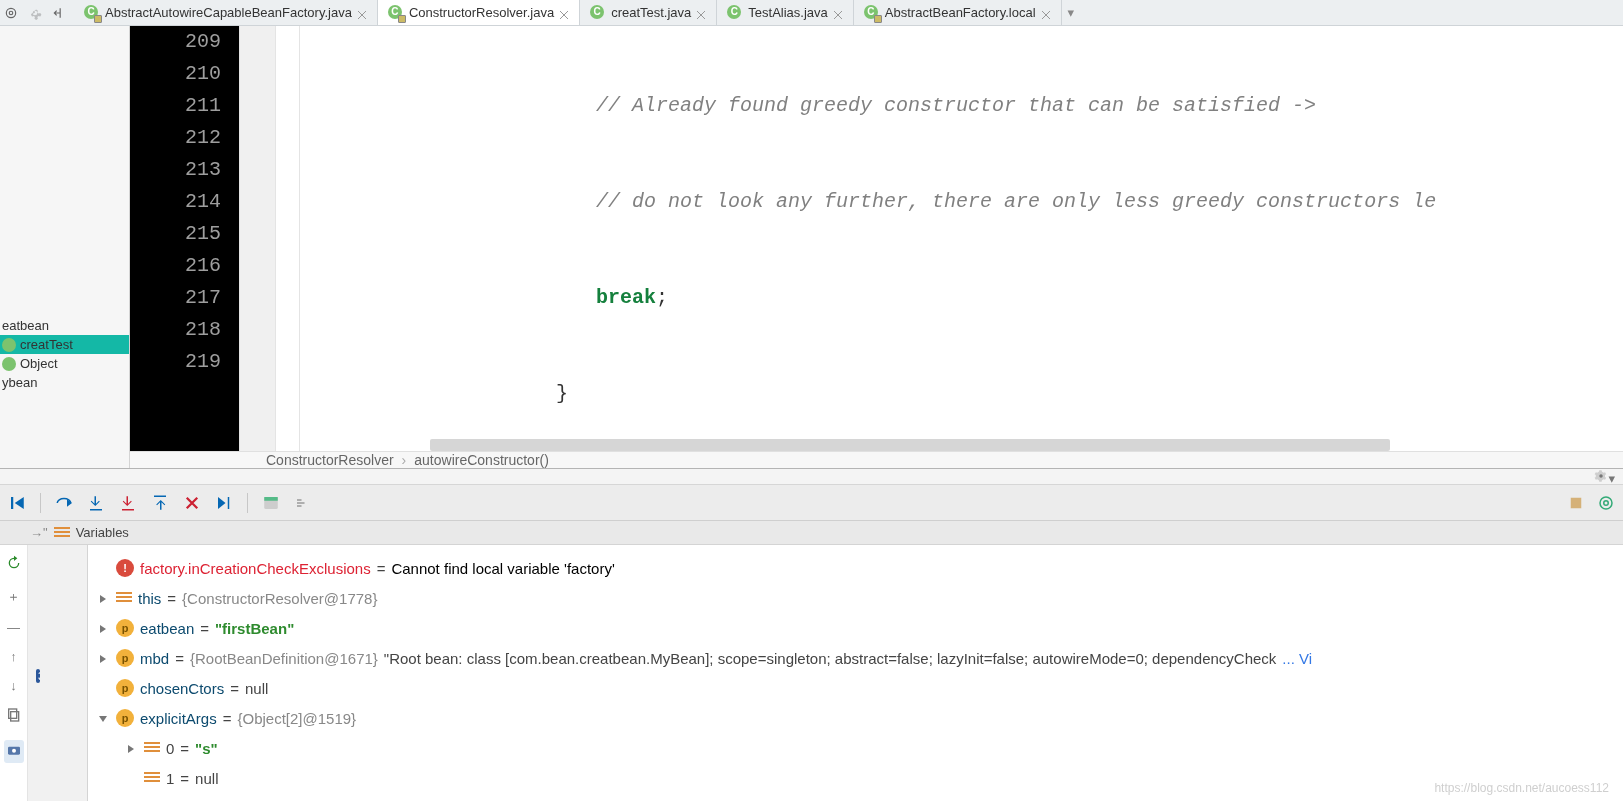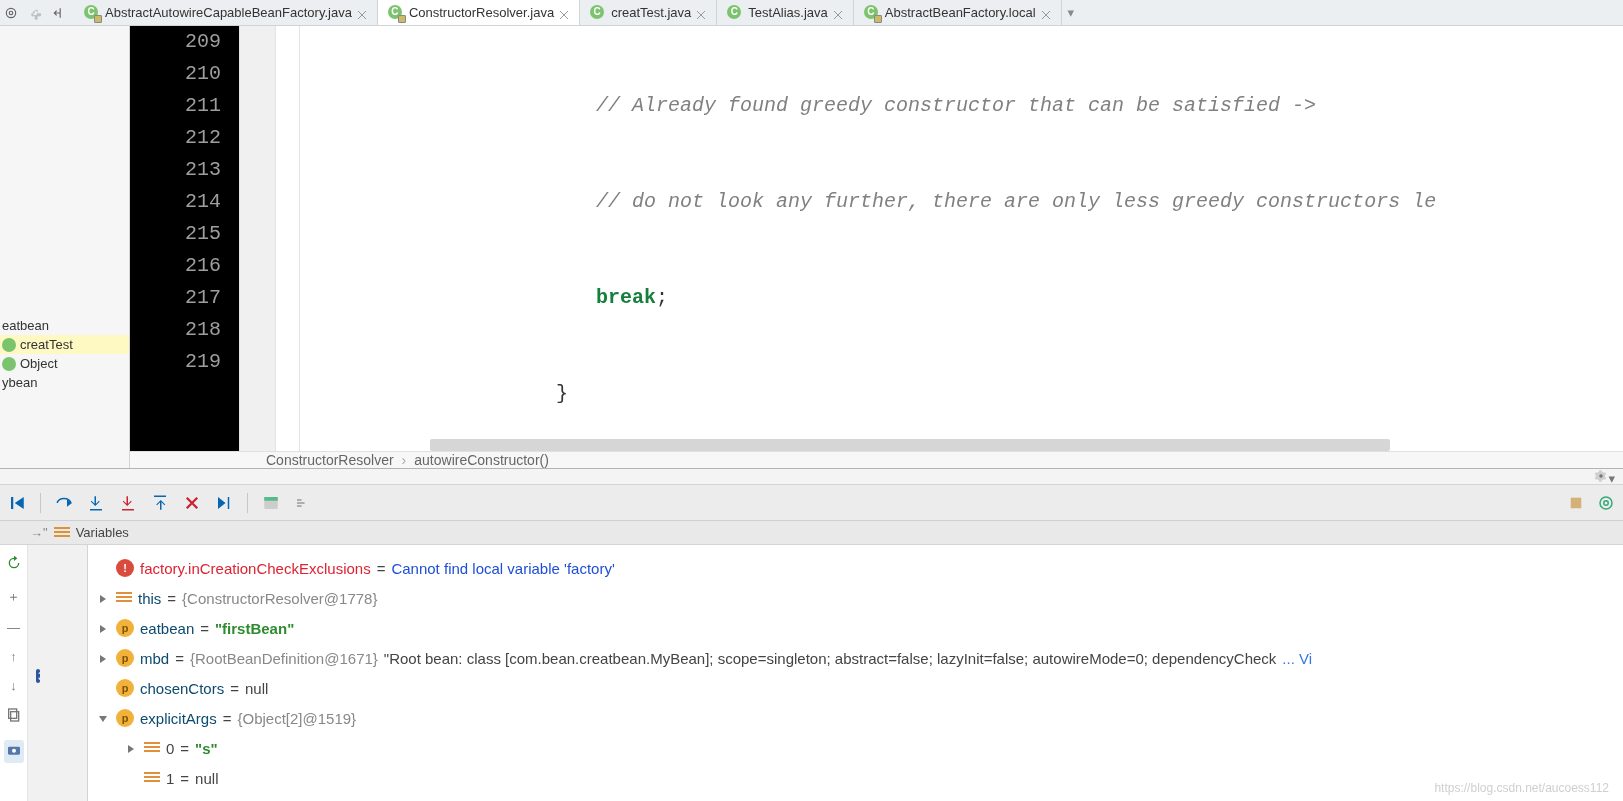--- a/index.html
+++ b/index.html
@@ -17,21 +17,21 @@
   .tab.active { background: #fff; }
   .tab .close { width: 10px; height: 10px; color: #999; }
   .tab .close svg { width: 10px; height: 10px; }
   .tab-end { display:flex; align-items:center; padding:0 6px; color:#888; }
 
   
   .main { flex: 1 1 auto; display: flex; min-height: 0; }
 
   .project { width: 130px; background: #f6f6f6; border-right: 1px solid #d4d4d4; padding-top: 290px; overflow:hidden;}
   .proj-item { padding: 2px 6px 2px 2px; display: flex; align-items: center; gap: 4px; color: #333;}
-  .proj-item.selected { background: #fef9c3; }
+  .proj-item.selected { background: #14b8a6; }
   .proj-icon { width: 14px; height: 14px; display:inline-block;}
   .proj-icon.class { background:#7cc36e; border-radius:50%;}
   .proj-item span.lbl { font-size:13px;}
 
   .editor-wrap { flex:1 1 auto; display:flex; flex-direction:column; min-width:0;}
   .editor { flex:1 1 auto; display:flex; font-family: "Consolas", "Courier New", monospace; font-size: 20px; line-height: 32px; min-height:0; overflow:hidden; position:relative; background:#fff;}
   .gutter { width:110px; background:#000000; color:#9e9e9e; text-align:right; padding-right:18px; border-right: 1px solid #e4e4e4; }
   .gutter .ln { height:32px;}
   .marker-col { width:36px; background:#f0f0f0; border-right:1px solid #e4e4e4;}
   .fold-col { width:24px; background:#fff; border-right:1px solid #e4e4e4;}
@@ -67,21 +67,21 @@
   .badge { width:18px; height:18px; border-radius:50%; display:flex; align-items:center; justify-content:center; font-size:11px; font-weight:bold; color:#fff;}
   .badge.err { background:#d94b3d;}
   .badge.p { background:#f2b13b; color:#7a5300;}
   .obj-ico { width:16px; height:12px; display:inline-flex; flex-direction:column; gap:2px;}
   .obj-ico i { display:block; height:2px; background:#e08f3b;}
   .vname { color:#0c4a6e;}
   .veq { color:#444; }
   .vval { color:#444;}
   .vval.str { color:#2e8b2e; font-weight:bold;}
   .vval.gray { color:#888;}
-  .verr { color:#1d4ed8; }
+  .verr { color:#000000; }
   .link { color:#3478e5;}
   .indent1 { padding-left: 28px;}
   .watermark { position:absolute; right:14px; bottom:6px; color:#cfcfcf; font-size:12px;}
 
   .page { position:relative; width:100%; height:100%;}
 
   
   .java-icon { position:relative; width:16px; height:16px;}
   .java-icon .circ { width:14px; height:14px; border-radius:50%; background:#7cc36e; color:#fff; display:flex; align-items:center; justify-content:center; font-size:10px; font-weight:bold;}
   .java-icon .lock { position:absolute; right:-2px; bottom:-2px; width:8px; height:8px; background:#ccbb66; border:1px solid #888; border-radius:1px;}

